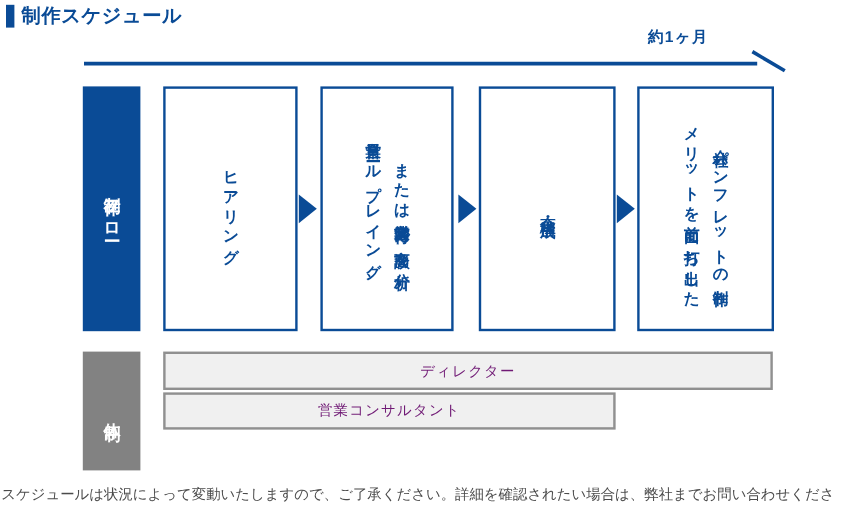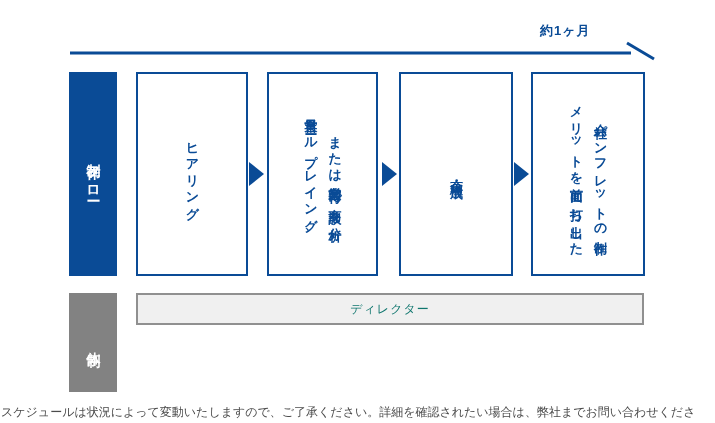--- a/index.html
+++ b/index.html
@@ -113,41 +113,45 @@
     color: #ffffff;
     font-size: 14px;
     font-weight: bold;
   }
   .role-bar {
     position: absolute;
     background: #f0f0f0;
     border: 2px solid #909090;
     display: flex; align-items: center; justify-content: center;
     font-size: 12px;
-    color: #0f766e;
+    color: #701a75;
     letter-spacing: 1px;
   }
   .role-bar-1 { left: 136px; top: 293px; width: 508px; height: 32px; }
   .role-bar-2 { left: 136px; top: 327px; width: 377px; height: 31px; }
   .role-bar-3 { left: 400px; top: 359px; width: 244px; height: 31px; }
 
   
   .footnote {
     position: absolute;
     left: 1px; top: 404px;
     width: 714px;
     font-size: 12px;
     color: #4b4b4b;
   }
 </style>
 </head>
 <body>
 
 <div class="page">
 
+  <div class="title-row">
+    <div class="title-marker"></div>
+    <div class="page-title">制作スケジュール</div>
+  </div>
 
   <div class="duration-label">約1ヶ月</div>
   <svg class="timeline-arrow" width="592" height="24" viewBox="0 0 592 24">
     <line x1="2" y1="13" x2="563" y2="13" stroke="#0a4b96" stroke-width="3"></line>
     <line x1="559" y1="3" x2="586" y2="19" stroke="#0a4b96" stroke-width="3"></line>
   </svg>
 
   <div class="flow-header-box">
     <span class="v-text">制作フロー</span>
   </div>
@@ -172,16 +176,19 @@
     <span class="v-text">メリットを前面に打ち出した
 会社パンフレットの制作</span>
   </div>
 
   <div class="team-header-box">
     <span class="v-text">体制</span>
   </div>
   <div class="role-bar role-bar-1">
     <span>ディレクター</span>
   </div>
+  <div class="role-bar role-bar-2">
+    <span>営業コンサルタント</span>
+  </div>
 
   <div class="footnote">スケジュールは状況によって変動いたしますので、ご了承ください。詳細を確認されたい場合は、弊社までお問い合わせください。</div>
 
 </div>
 
 </body></html>

